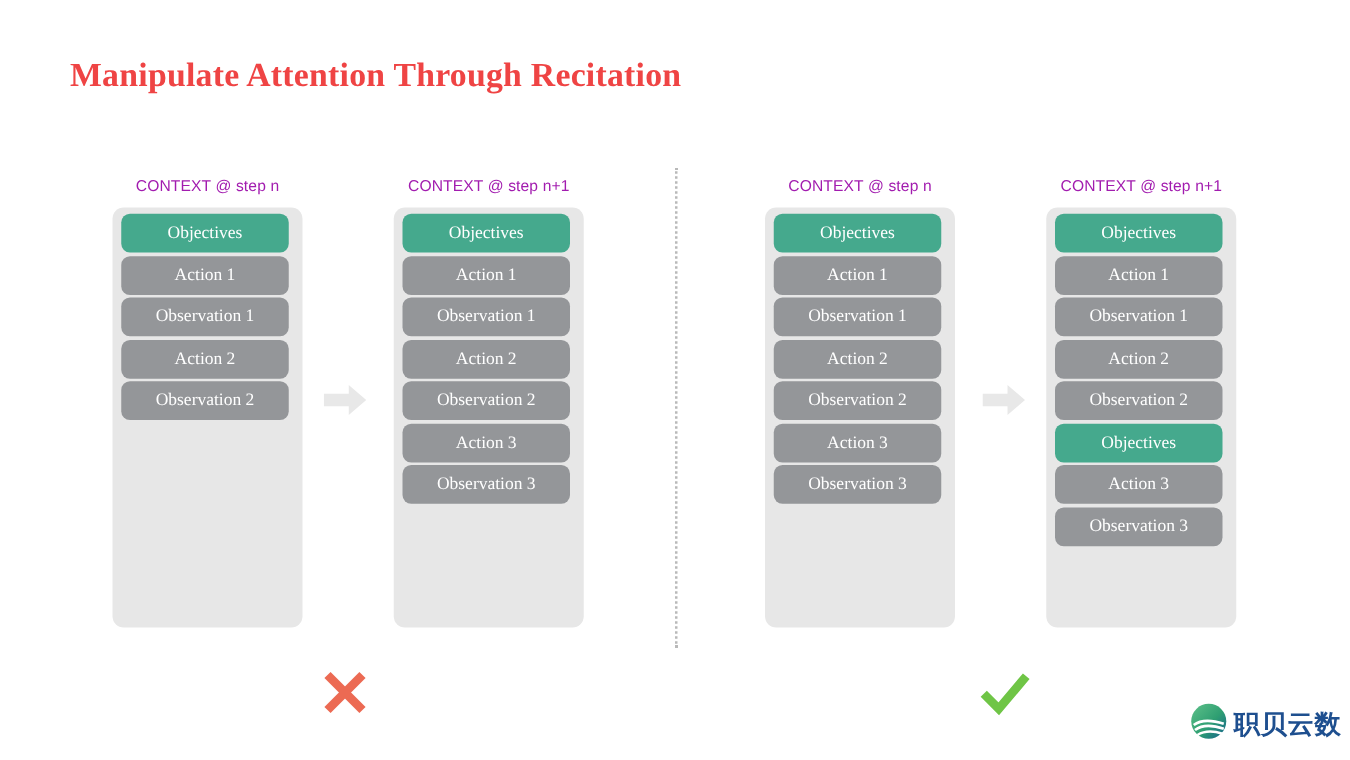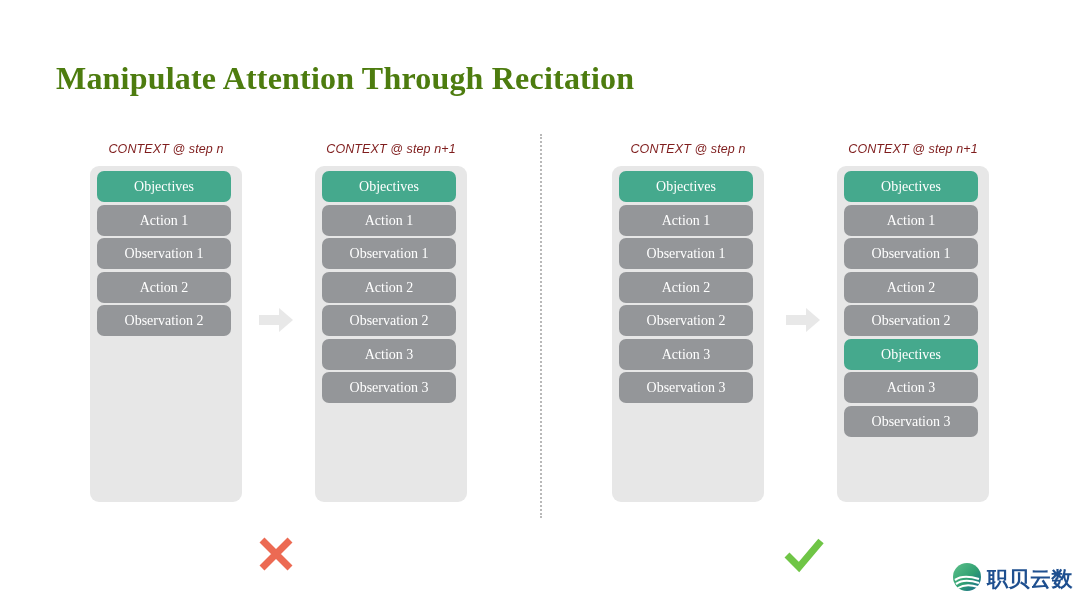--- a/index.html
+++ b/index.html
@@ -15,51 +15,49 @@
     position: relative;
   }
 
   
   .slide-title {
     position: absolute;
     left: 56px;
     top: 45px;
     font-family: "Liberation Serif", serif;
     font-weight: bold;
-    font-size: 32px;
+    font-size: 27px;
     letter-spacing: 0.2px;
-    color: #4d7c0f;
-    white-space: nowrap;
-    margin-top: 15px;
+    color: #ef4444;
+    white-space: nowrap;
   }
 
   
   .center-divider {
     position: absolute;
     left: 540px;
     top: 134px;
     width: 0;
     height: 384px;
     border-left: 2px dotted #b9b9b9;
   }
 
   
   .panel {
     position: absolute;
     width: 152px;
   }
   .panel-header {
     font-family: "Liberation Sans", sans-serif;
     font-size: 12.5px;
-    color: #7f1d1d;
+    color: #a21caf;
     text-align: center;
     letter-spacing: 0.1px;
     white-space: nowrap;
     margin-bottom: 10px;
-    font-style: italic;
   }
   .panel-body {
     background: #e7e7e7;
     border-radius: 9px;
     height: 336px;
     padding: 5px 11px 0 7px;
     box-sizing: border-box;
   }
   .item {
     height: 31px;

